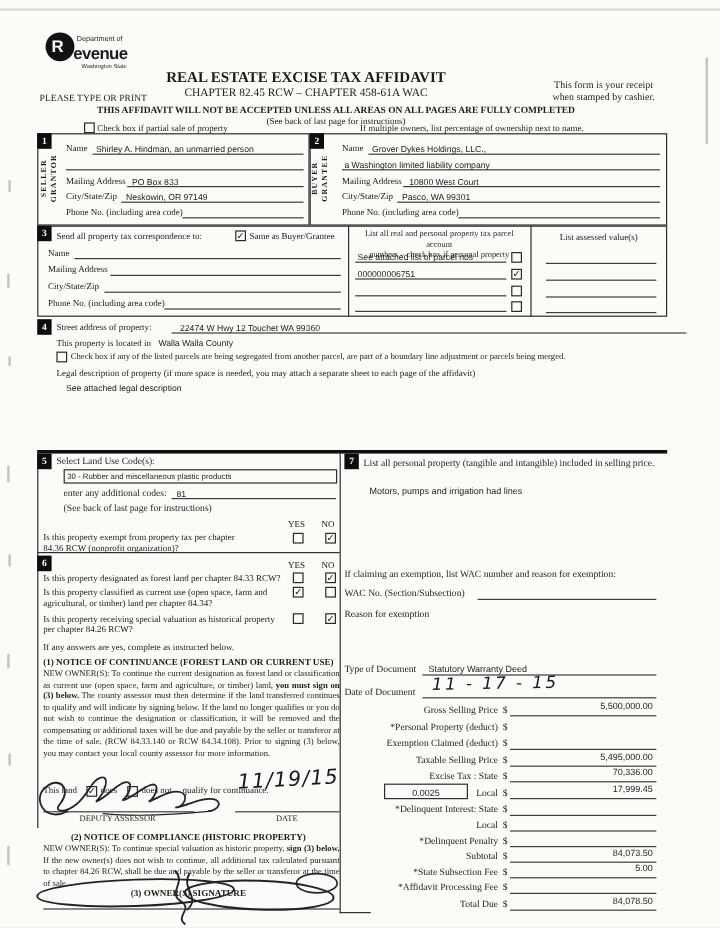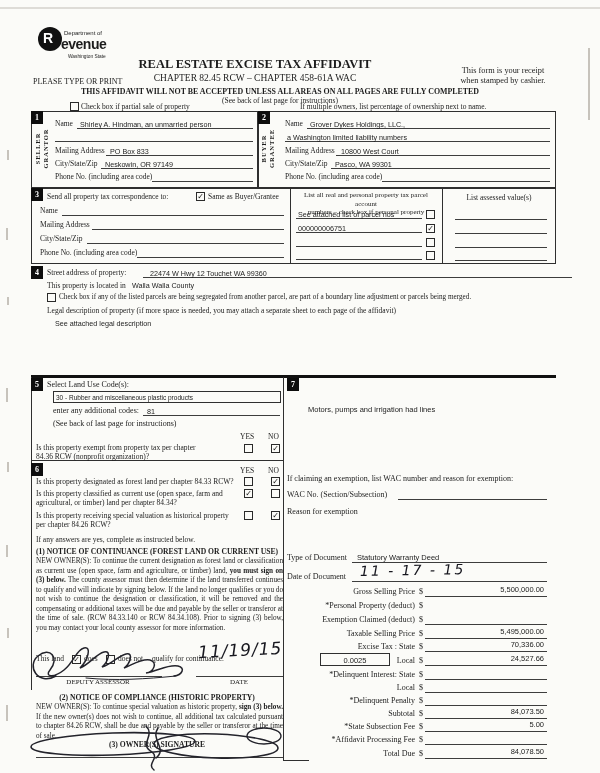--- a/index.html
+++ b/index.html
@@ -86,21 +86,21 @@
   <div class="a f75 nw" style="left:55px;top:159px">City/State/Zip</div>
   <div class="ln" style="left:101px;top:159px;width:152px;height:9px"></div>
   <div class="a san f72 nw" style="left:105px;top:160px">Neskowin, OR 97149</div>
   <div class="a f75 nw" style="left:55px;top:172px">Phone No. (including area code)</div>
   <div class="ln" style="left:152px;top:172px;width:101px;height:9px"></div>
 
   <div class="a f75 nw" style="left:285px;top:119px">Name</div>
   <div class="ln" style="left:307px;top:119px;width:243px;height:9px"></div>
   <div class="a san f72 nw" style="left:310px;top:120px">Grover Dykes Holdings, LLC.,</div>
   <div class="ln" style="left:285px;top:132px;width:265px;height:9px"></div>
-  <div class="a san f72 nw" style="left:287px;top:133px">a Washington limited liability numbers</div>
+  <div class="a san f72 nw" style="left:287px;top:133px">a Washington limited liability company</div>
   <div class="a f75 nw" style="left:285px;top:146px">Mailing Address</div>
   <div class="ln" style="left:336px;top:146px;width:214px;height:9px"></div>
   <div class="a san f72 nw" style="left:341px;top:147px">10800 West Court</div>
   <div class="a f75 nw" style="left:285px;top:159px">City/State/Zip</div>
   <div class="ln" style="left:331px;top:159px;width:219px;height:9px"></div>
   <div class="a san f72 nw" style="left:335px;top:160px">Pasco, WA 99301</div>
   <div class="a f75 nw" style="left:285px;top:172px">Phone No. (including area code)</div>
   <div class="ln" style="left:382px;top:172px;width:168px;height:9px"></div>
 
   <div class="bx" style="left:31px;top:188px;width:525px;height:76px"></div>
@@ -228,20 +228,21 @@
   <div class="ln" style="left:36px;top:748px;width:247px;height:9px"></div>
 
   <svg class="sig" style="left:28px;top:726px" width="262" height="44" viewBox="0 0 262 44">
     <ellipse cx="85" cy="18" rx="82" ry="11" transform="rotate(-2 85 18)" stroke-width="1.6"></ellipse>
     <ellipse cx="188" cy="20" rx="62" ry="12" transform="rotate(2 188 20)" stroke-width="1.6"></ellipse>
     <ellipse cx="236" cy="10" rx="17" ry="8" stroke-width="1.4"></ellipse>
     <path d="M118,0 C128,10 110,18 124,26 C132,32 118,38 126,44 M130,2 C122,14 140,22 128,32" stroke-width="1.5"></path>
   </svg>
 
   <div class="tab" style="left:287px;top:378px">7</div>
+  <div class="a" style="left:303px;top:381px;width:250px;font-size:8px;line-height:10.5px">List all  personal property (tangible and intangible) included in selling price.</div>
   <div class="a san f75 nw" style="left:308px;top:405px">Motors, pumps and irrigation had lines</div>
 
   <div class="a f8 nw" style="left:287px;top:474px">If claiming an exemption, list WAC number and reason for exemption:</div>
   <div class="a f8 nw" style="left:287px;top:490px">WAC No. (Section/Subsection)</div>
   <div class="ln" style="left:398px;top:490px;width:149px;height:9px"></div>
   <div class="a san f72 nw" style="left:402px;top:491px"></div>
   <div class="a f8 nw" style="left:287px;top:507px">Reason for exemption</div>
 
   <div class="a f8 nw" style="left:287px;top:553px">Type of Document</div>
   <div class="ln" style="left:352px;top:553px;width:195px;height:9px"></div>
@@ -272,21 +273,21 @@
   <div class="mrow" style="top:641px">
     <span class="mlab">Excise Tax : State</span>
       <span class="mdol">$</span>
       <span class="mline"><span class="mval">70,336.00</span></span>
   </div>
   <div class="bx" style="left:320px;top:653px;width:70px;height:13px"></div>
   <div class="a san c" style="left:320px;top:656px;width:70px;font-size:7.5px">0.0025</div>
   <div class="mrow" style="top:655px">
     <span class="mlab">Local</span>
       <span class="mdol">$</span>
-      <span class="mline"><span class="mval">24,527.66</span></span>
+      <span class="mline"><span class="mval">17,999.45</span></span>
   </div>
   <div class="mrow" style="top:669px">
     <span class="mlab">*Delinquent Interest: State</span>
       <span class="mdol">$</span>
       <span class="mline"><span class="mval"></span></span>
   </div>
   <div class="mrow" style="top:682px">
     <span class="mlab">Local</span>
       <span class="mdol">$</span>
       <span class="mline"><span class="mval"></span></span>

